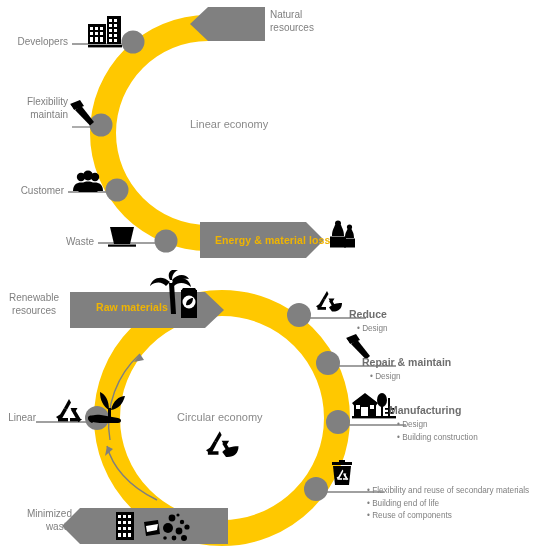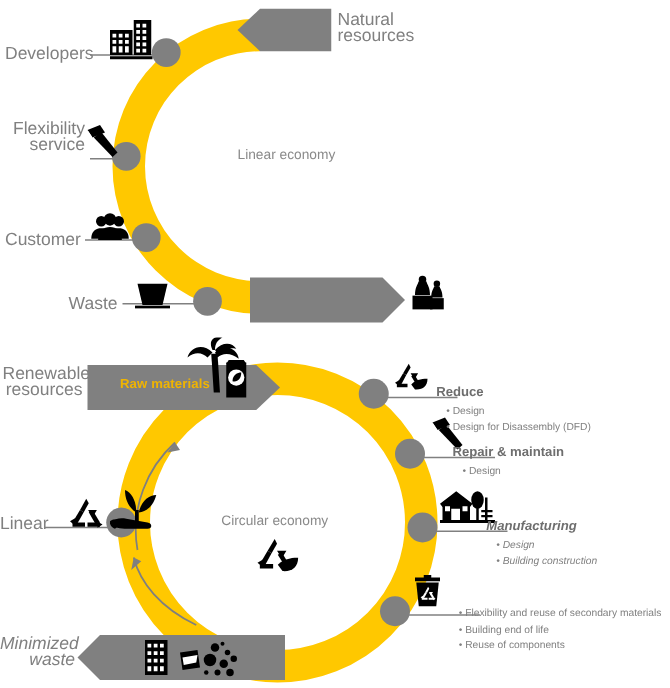--- a/index.html
+++ b/index.html
@@ -8,21 +8,21 @@
     font-family:"Liberation Sans","DejaVu Sans",sans-serif;
     color:#7f7f7f;
   }
   .stage{position:absolute;inset:0;}
   svg{position:absolute;left:0;top:0;}
   .lbl{position:absolute;white-space:nowrap;}
   .heading{color:#6e6e6e;font-weight:bold;}
   .bullets{color:#808080;font-size:8.2px;line-height:12.5px;}
   .bullets div{white-space:nowrap;}
   .banner-txt{color:#f0b400;font-weight:bold;font-size:10.5px;letter-spacing:.1px;}
-  .side-label{font-size:14px;color:#808080;line-height:12.5px;text-align:right;}
+  .side-label{font-size:10px;color:#808080;line-height:12.5px;text-align:right;}
   .center-label{font-size:11px;color:#8a8a8a;}
   .sec-head{font-size:10.5px;}
 </style>
 </head>
 <body>
 
 <div class="stage">
 
   <svg width="536" height="275" viewBox="0 0 536 275">
 
@@ -105,36 +105,37 @@
       <rect x="14" y="16.5" width="11" height="9"></rect>
     </g>
   </svg>
 
   <div class="lbl side-label" style="left:4px;top:36px;width:64px;">
     <span>Developers</span>
   </div>
 
   <div class="lbl side-label" style="left:0px;top:96px;width:68px;">
     <div>Flexibility</div>
-    <div>service</div>
+    <div>maintain</div>
   </div>
 
   <div class="lbl side-label" style="left:4px;top:185px;width:60px;">
     <span>Customer</span>
   </div>
 
   <div class="lbl side-label" style="left:36px;top:236px;width:58px;">
     <span>Waste</span>
   </div>
 
   <div class="lbl side-label" style="left:270px;top:9px;width:90px;text-align:left;">
     <div>Natural</div>
     <div>resources</div>
   </div>
 
+  <div class="lbl banner-txt" style="left:215px;top:234px;">Energy &amp; material loss</div>
 
   <div class="lbl center-label" style="left:190px;top:118px;">Linear economy</div>
 
   <svg width="536" height="280" viewBox="0 0 536 280" style="top:270px;">
 
     <circle cx="222" cy="148" r="115" fill="none" stroke="#FFC800" stroke-width="26"></circle>
 
     <path fill="#808080" d="M 70,22 L 205,22 L 224,40 L 205,58 L 70,58 Z"></path>
 
     <path fill="#808080" d="M 228,238 L 228,274 L 80,274 L 62,256 L 80,238 Z"></path>
@@ -266,54 +267,53 @@
       <path d="M 11,1 L 15.5,8.5 L 12.5,8.5 L 15.5,13.5 L 18.5,8.5 L 15.5,8.5 Z"></path>
       <path d="M 11,1 L 6.5,8.5 L 9,10 L 12.5,4 Z"></path>
       <path d="M 1.5,17 L 6.5,8.5 L 9,10 L 5,17.5 Z"></path>
       <path d="M 1.5,17 L 10,17 L 10,19.8 L 1.5,19.8 Z"></path>
       <path d="M 0,16.2 L 3.5,14 L 3.5,19 Z"></path>
       <path d="M 20,17 L 15.5,9.5 L 13,11 L 17,17.5 Z"></path>
       <path d="M 13,17.5 C 17,13 24,13 26,13 C 26,19 22,22 16,21.5 Z"></path>
     </g>
   </svg>
 
-  <div class="lbl side-label" style="left:2px;top:292px;width:64px;">
+  <div class="lbl side-label" style="left:2px;top:292px;width:64px;text-align:center;">
     <div>Renewable</div>
     <div>resources</div>
   </div>
 
   <div class="lbl banner-txt" style="left:96px;top:301px;">Raw materials</div>
 
-  <div class="lbl side-label" style="left:0px;top:508px;width:60px;font-style:italic;">
+  <div class="lbl side-label" style="left:12px;top:508px;width:60px;">
     <div>Minimized</div>
     <div>waste</div>
   </div>
 
   <div class="lbl side-label" style="left:0px;top:412px;width:36px;">
     <span>Linear</span>
   </div>
 
   <div class="lbl center-label" style="left:177px;top:411px;">Circular economy</div>
 
   <div class="lbl" style="left:349px;top:308px;">
     <div class="heading sec-head">Reduce</div>
     <div class="bullets" style="margin-top:3px;margin-left:8px;">
       <div>•&nbsp;<span>Design</span></div>
-      <div>•&nbsp;<span>Design for Disassembly (DFD)</span></div>
     </div>
   </div>
 
   <div class="lbl" style="left:362px;top:356px;">
     <div class="heading sec-head">Repair &amp; maintain</div>
     <div class="bullets" style="margin-top:3px;margin-left:8px;">
       <div>•&nbsp;<span>Design</span></div>
     </div>
   </div>
 
-  <div class="lbl" style="left:389px;top:415px;font-style:italic;">
+  <div class="lbl" style="left:389px;top:404px;">
     <div class="heading sec-head">Manufacturing</div>
     <div class="bullets" style="margin-top:3px;margin-left:8px;">
       <div>•&nbsp;<span>Design</span></div>
       <div>•&nbsp;<span>Building construction</span></div>
     </div>
   </div>
 
   <div class="lbl" style="left:367px;top:482px;">
     <div class="bullets" style="margin-top:3px;margin-left:0;">
       <div>•&nbsp;<span>Flexibility and reuse of secondary materials</span></div>

